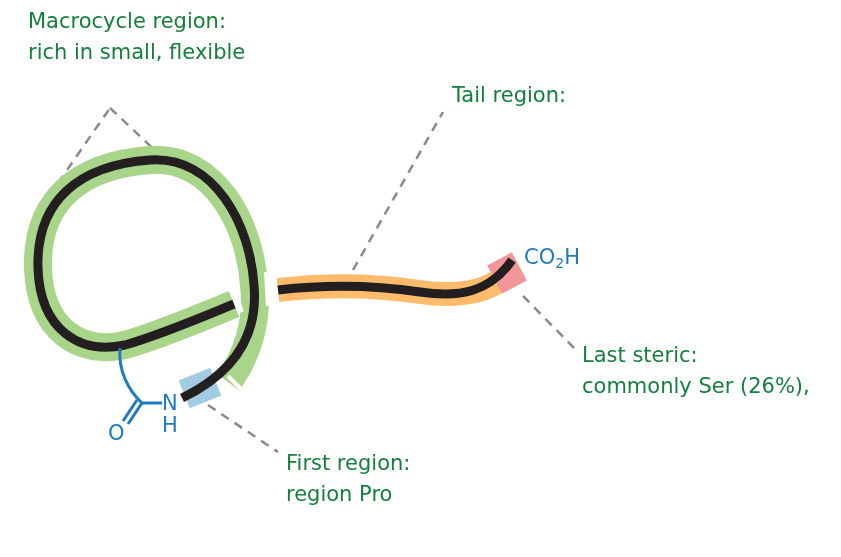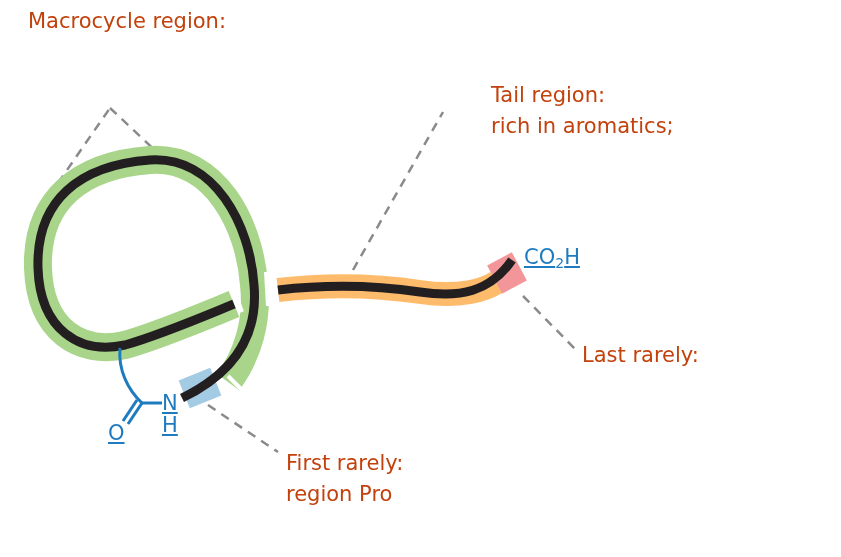--- a/index.html
+++ b/index.html
@@ -1,20 +1,20 @@
 <!DOCTYPE html>
 <html><head>
   <meta charset="utf-8">
   <style>
     html, body { margin: 0; padding: 0; background: #ffffff; }
     body { width: 841px; height: 557px; position: relative; overflow: hidden;
            font-family: "DejaVu Sans", sans-serif; color: #231f20; }
     svg.diagram { position: absolute; left: 0; top: 0; }
-    .label { position: absolute; font-size: 21px; line-height: 31px; white-space: nowrap; color: #c2410c; }
-    .chem { position: absolute; font-size: 21px; line-height: 22px; white-space: nowrap; text-decoration: underline; }
+    .label { position: absolute; font-size: 21px; line-height: 31px; white-space: nowrap; color: #15803d; }
+    .chem { position: absolute; font-size: 21px; line-height: 22px; white-space: nowrap; }
     .chem sub { font-size: 14px; vertical-align: -4px; line-height: 0; }
   </style>
 </head>
 <body>
 
 <svg class="diagram" width="841" height="557" viewBox="0 0 841 557">
 
   <g stroke="#8a8a8a" stroke-width="2.5" stroke-dasharray="9 7" fill="none">
     <path d="M58 183 L110 108"></path>
     <path d="M110 108 L160 155"></path>
@@ -47,33 +47,34 @@
   <g stroke="#1f7bbf" stroke-width="3" fill="none">
     <path d="M120 348 C 118 370, 128 390, 142 403"></path>
     <line x1="142" y1="403" x2="162" y2="403"></line>
     <line x1="142" y1="403" x2="128" y2="424"></line>
     <line x1="137" y1="400" x2="123" y2="421"></line>
   </g>
 </svg>
 
 <div class="label" style="left:28px; top:6px;">
   <div>Macrocycle region:</div>
+  <div>rich in small, flexible</div>
 </div>
 
-<div class="label" style="left:452px; top:80px;margin-left:39px;">
+<div class="label" style="left:452px; top:80px;">
   <div>Tail region:</div>
-  <div>rich in aromatics;</div>
 </div>
 
 <div class="label" style="left:582px; top:340px;">
-  <div>Last rarely:</div>
+  <div>Last steric:</div>
+  <div>commonly Ser (26%),</div>
 </div>
 
 <div class="label" style="left:286px; top:448px;">
-  <div>First rarely:</div>
+  <div>First region:</div>
   <div>region Pro</div>
 </div>
 
 <div class="chem" style="left:524px; top:246px; color:#1f7bbf;">
   <span>CO</span><sub>2</sub><span>H</span>
 </div>
 <div class="chem" style="left:162px; top:392px; color:#1f7bbf;">N</div>
 <div class="chem" style="left:162px; top:414px; color:#1f7bbf;">H</div>
 <div class="chem" style="left:108px; top:422px; color:#1f7bbf;">O</div>
 

